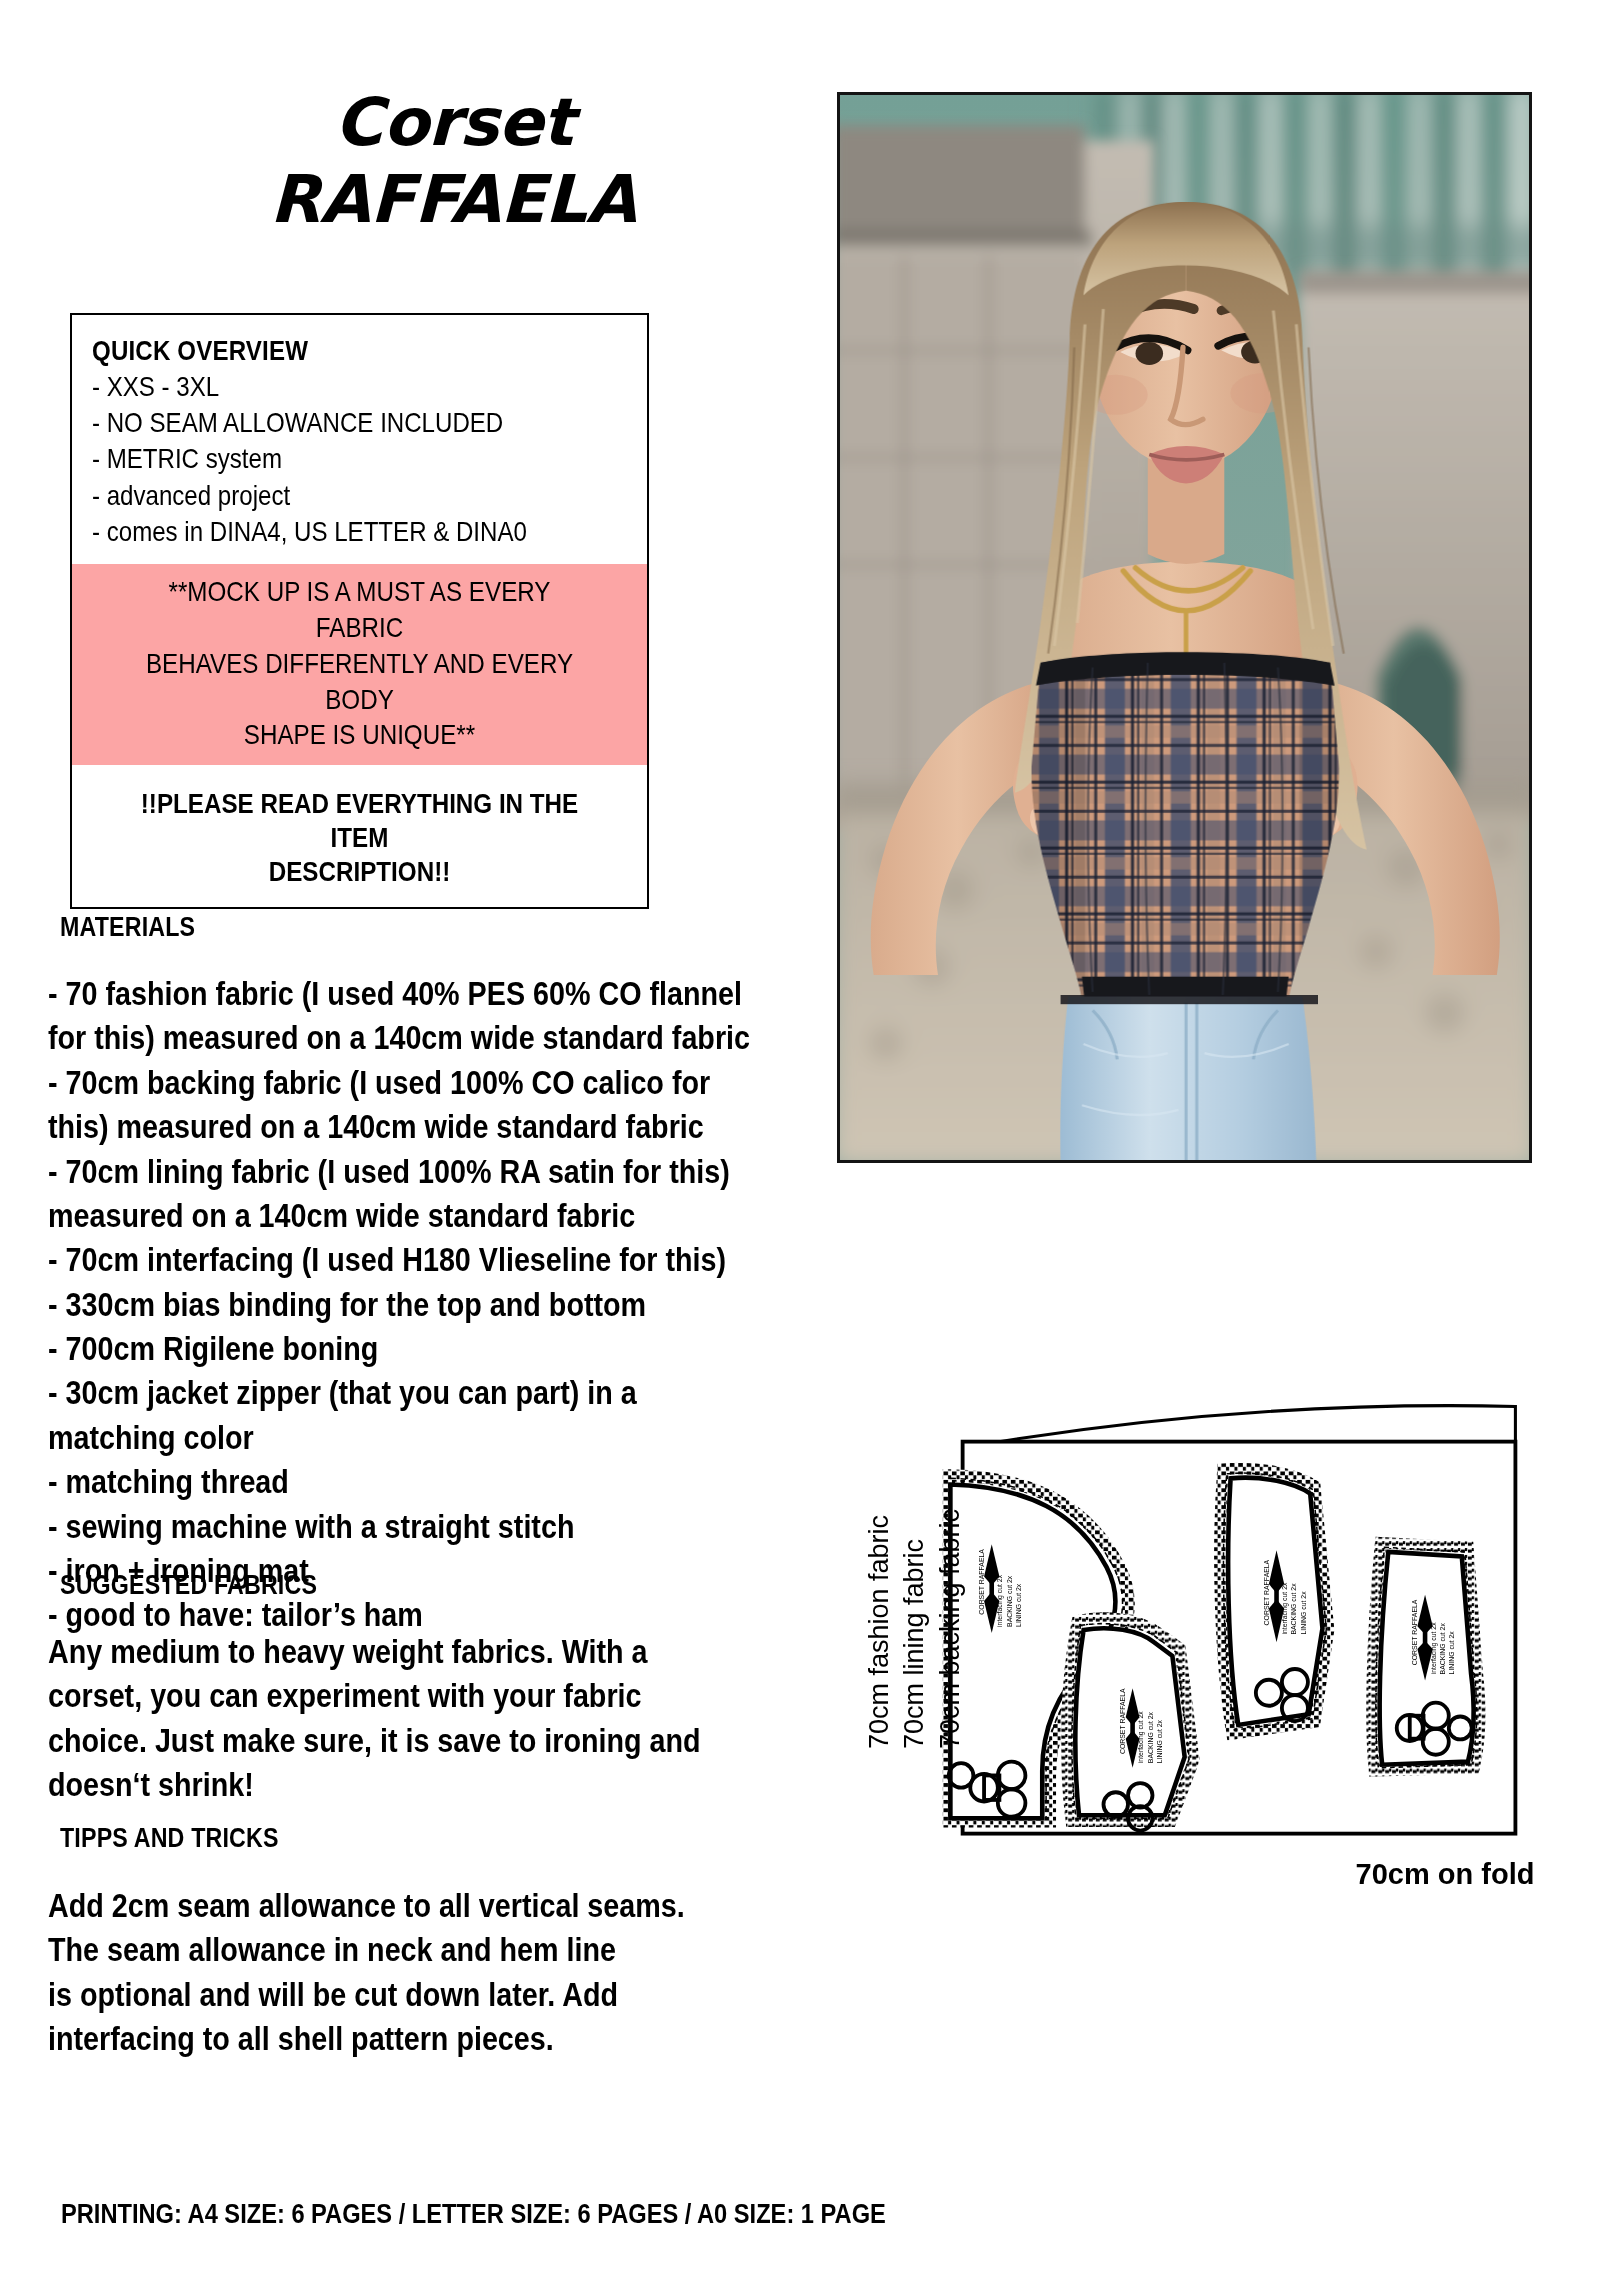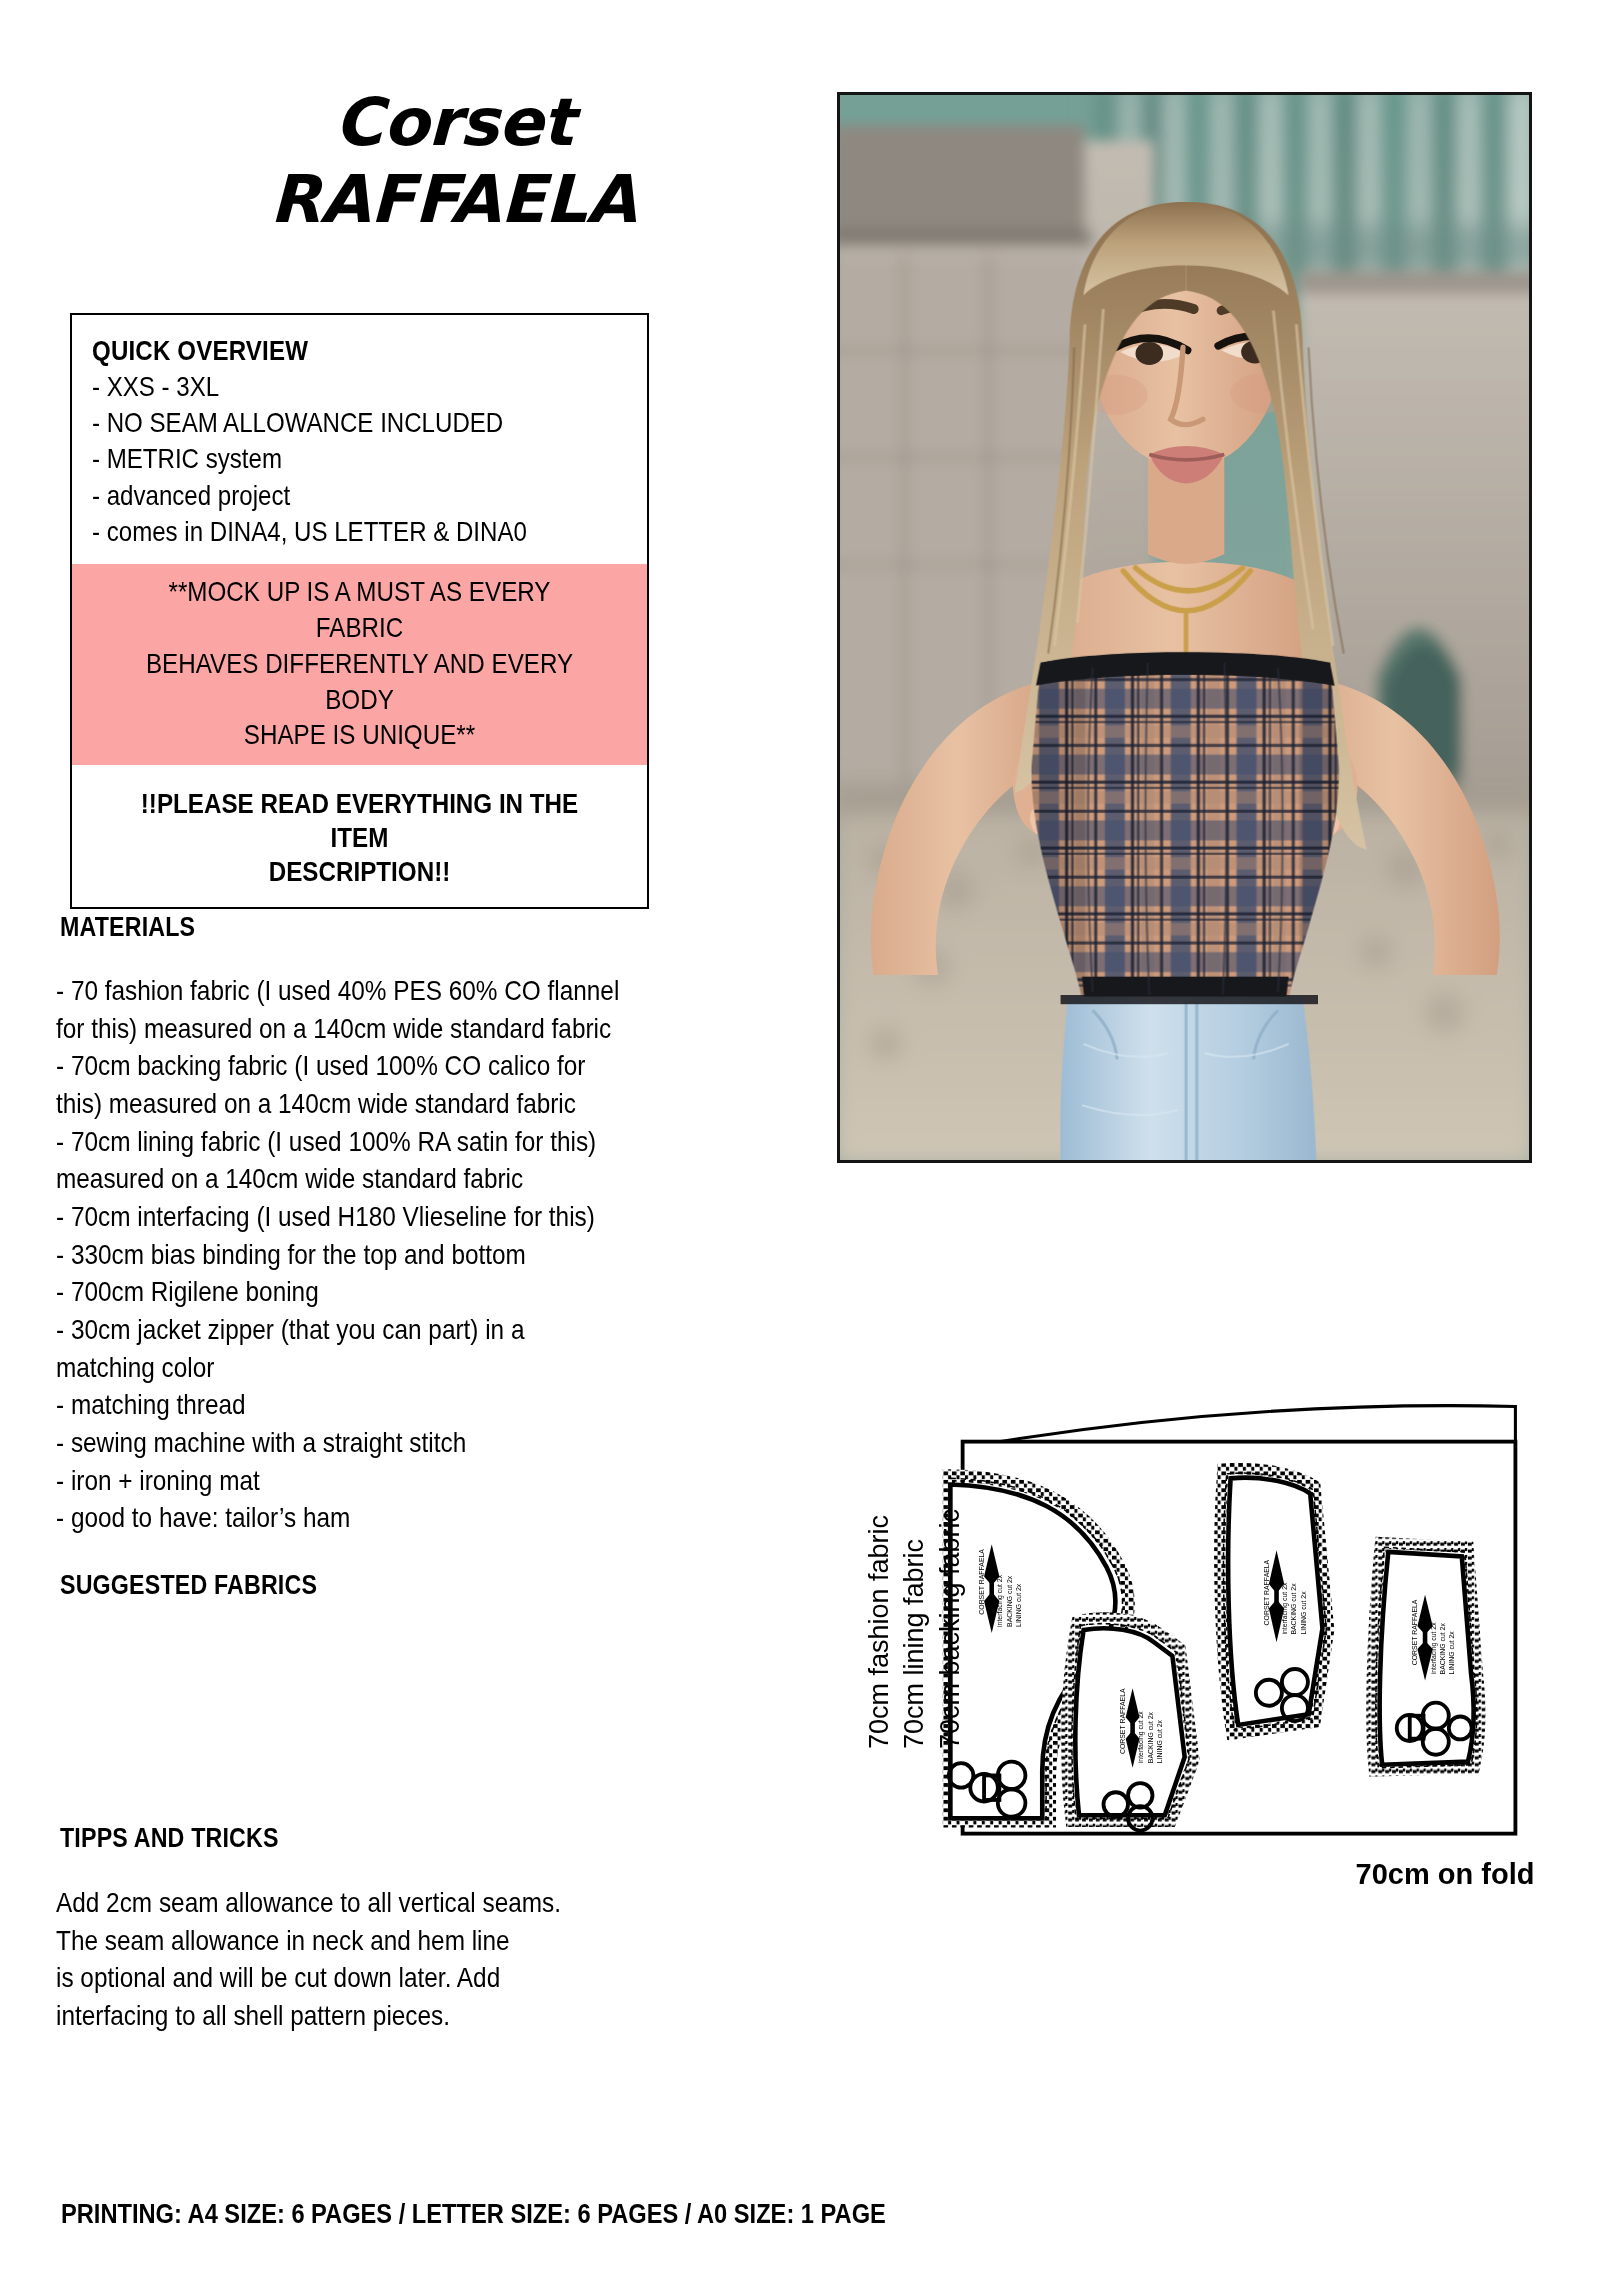--- a/index.html
+++ b/index.html
@@ -48,21 +48,21 @@
     font-size:27.5px;font-weight:700;line-height:1.25;
     transform:scaleX(.88);
   }
 
   
   .sec-head{
     position:absolute;left:60px;font-weight:700;font-size:27px;
     transform:scaleX(.86);transform-origin:left center;letter-spacing:0.2px;
   }
   .body-text{
-    position:absolute;left:56px;width:773px;font-size:28px;font-weight:400;
+    position:absolute;left:48px;width:773px;font-size:33px;font-weight:700;
     line-height:1.345;
   }
   .body-text .ln{
     display:block;transform:scaleX(.87);transform-origin:left center;
     white-space:nowrap;
   }
   #materials-head{top:912px;}
   #materials-list{top:972px;}
   #fabrics-head{top:1570px;}
   #fabrics-text{top:1630px;}
@@ -140,20 +140,26 @@
     <span class="ln">- 700cm Rigilene boning</span>
     <span class="ln">- 30cm jacket zipper (that you can part) in a</span>
     <span class="ln">matching color</span>
     <span class="ln">- matching thread</span>
     <span class="ln">- sewing machine with a straight stitch</span>
     <span class="ln">- iron + ironing mat</span>
     <span class="ln">- good to have: tailor’s ham</span>
   </div>
 
   <div class="sec-head" id="fabrics-head">SUGGESTED FABRICS</div>
+  <div class="body-text" id="fabrics-text">
+    <span class="ln">Any medium to heavy weight fabrics. With a</span>
+    <span class="ln">corset, you can experiment with your fabric</span>
+    <span class="ln">choice. Just make sure, it is save to ironing and</span>
+    <span class="ln">doesn‘t shrink!</span>
+  </div>
 
   <div class="sec-head" id="tipps-head">TIPPS AND TRICKS</div>
   <div class="body-text" id="tipps-text">
     <span class="ln">Add 2cm seam allowance to all vertical seams.</span>
     <span class="ln">The seam allowance in neck and hem line</span>
     <span class="ln">is optional and will be cut down later. Add</span>
     <span class="ln">interfacing to all shell pattern pieces.</span>
   </div>
 
   <div id="footer">PRINTING: A4 SIZE: 6 PAGES / LETTER SIZE: 6 PAGES / A0 SIZE: 1 PAGE</div>

